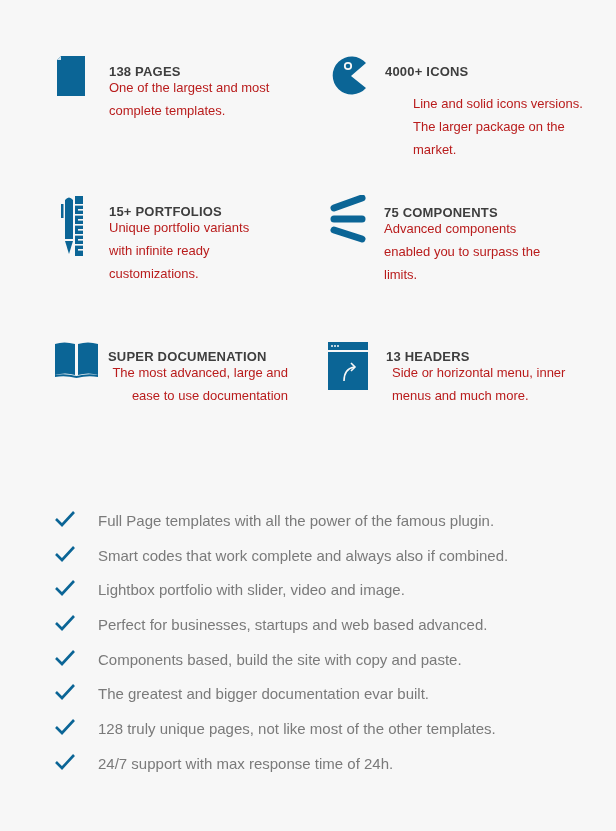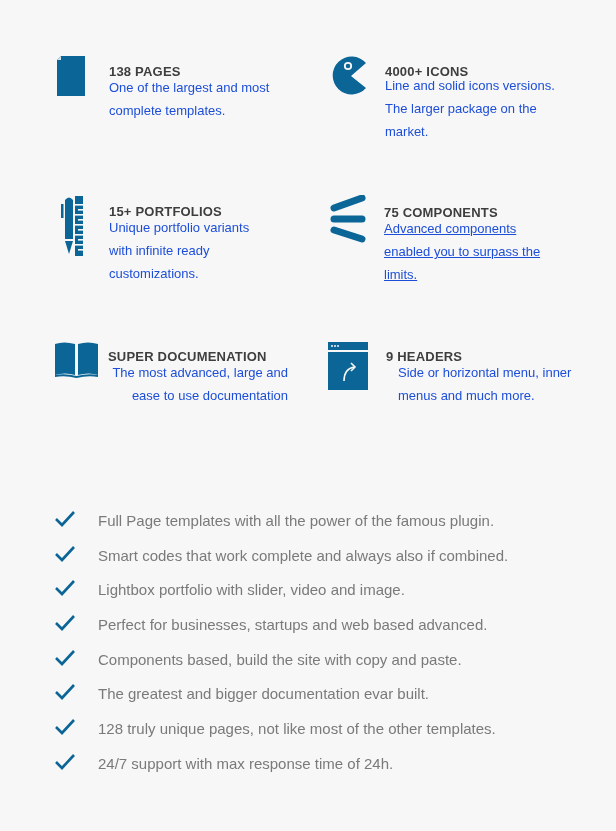--- a/index.html
+++ b/index.html
@@ -7,21 +7,21 @@
     width:616px; height:831px; background:#f7f7f7;
     font-family:"Liberation Sans", sans-serif; position:relative; overflow:hidden;
   }
   .feature { position:absolute; width:260px; }
   .feature .icon { position:absolute; left:0; top:0; width:46px; height:50px; }
   .feature .title {
     position:absolute; left:54px; top:8px; font-size:13px; font-weight:bold;
     color:#3e3e3e; letter-spacing:0.2px; white-space:nowrap;
   }
   .feature .desc {
-    position:absolute; left:54px; top:20px; font-size:13px; color:#1d4ed8;
+    position:absolute; left:54px; top:20px; font-size:13px; color:#b91c1c;
     line-height:23px; width:190px;
   }
   .checklist { position:absolute; left:55px; top:507px; margin:0; padding:0; list-style:none; }
   .checklist li { height:34.7px; position:relative; }
   .checklist .check { position:absolute; left:0; top:3px; width:20px; height:17px; }
   .checklist .text { position:absolute; left:43px; top:5px; font-size:15px; color:#7a7a7a; white-space:nowrap; }
 </style>
 </head>
 <body>
 
@@ -34,21 +34,21 @@
   <div class="title">138 PAGES</div>
   <div class="desc" style="width:175px;">One of the largest and most complete templates.</div>
 </div>
 
 <div class="feature" style="left:331px; top:56px;">
   <svg class="icon" viewBox="0 0 46 50" style="left:-2px;top:-2px;">
     <path d="M37 9 A19 19 0 1 0 37 34 L22 22 Z" fill="#0b6596"></path>
     <circle cx="19" cy="12" r="3.2" fill="none" stroke="#f7f7f7" stroke-width="1.8"></circle>
   </svg>
   <div class="title">4000+ ICONS</div>
-  <div class="desc" style="top:18px; width:180px;">Line and solid icons versions. The larger package on the market.</div>
+  <div class="desc" style="top:36px; width:180px;margin-left:28px;">Line and solid icons versions. The larger package on the market.</div>
 </div>
 
 <div class="feature" style="left:55px; top:196px;">
   <svg class="icon" viewBox="0 0 46 62" style="height:62px;">
     <rect x="10" y="0" width="18" height="60" fill="#0b6596"></rect>
     <g fill="#f7f7f7">
       <rect x="20" y="8" width="8" height="1.6"></rect>
         <rect x="23" y="13" width="5" height="1.6"></rect>
       <rect x="20" y="18" width="8" height="1.6"></rect>
         <rect x="23" y="23" width="5" height="1.6"></rect>
@@ -71,21 +71,21 @@
 
 <div class="feature" style="left:330px; top:197px;">
   <svg class="icon" viewBox="0 0 46 50" style="top:-2px;">
     <g stroke="#0b6596" stroke-width="7" stroke-linecap="round" fill="none">
       <line x1="4" y1="13" x2="32" y2="3"></line>
       <line x1="4" y1="24" x2="32" y2="24"></line>
       <line x1="4" y1="35" x2="32" y2="44"></line>
     </g>
   </svg>
   <div class="title">75 COMPONENTS</div>
-  <div class="desc" style="width:175px;text-decoration:underline;">Advanced components enabled you to surpass the limits.</div>
+  <div class="desc" style="width:175px;">Advanced components enabled you to surpass the limits.</div>
 </div>
 
 <div class="feature" style="left:54px; top:341px;">
   <svg class="icon" viewBox="0 0 46 50">
     <path d="M1 3 Q10 0 21 3 V34 Q11 31 1 34 Z" fill="#0b6596"></path>
     <path d="M24 3 Q34 0 44 3 V34 Q35 31 24 34 Z" fill="#0b6596"></path>
     <path d="M1 34 Q11 32 22.5 35 Q34 32 44 34 V36 Q34 34 22.5 37 Q11 34 1 36 Z" fill="#0b6596"></path>
   </svg>
   <div class="title">SUPER DOCUMENATION</div>
   <div class="desc" style="width:180px;text-align:right;">The most advanced, large and ease to use documentation</div>
@@ -94,22 +94,22 @@
 <div class="feature" style="left:328px; top:341px;">
   <svg class="icon" viewBox="0 0 46 50">
     <rect x="0" y="1" width="40" height="8" fill="#0b6596"></rect>
     <circle cx="4" cy="5" r="1" fill="#f7f7f7"></circle>
       <circle cx="7" cy="5" r="1" fill="#f7f7f7"></circle>
       <circle cx="10" cy="5" r="1" fill="#f7f7f7"></circle>
     <rect x="0" y="11" width="40" height="38" fill="#0b6596"></rect>
     <path d="M16 40 Q16 28 26 26" fill="none" stroke="#f7f7f7" stroke-width="1.6"></path>
     <path d="M23 22 L27 26 L23 30" fill="none" stroke="#f7f7f7" stroke-width="1.6"></path>
   </svg>
-  <div class="title" style="left:58px;">9 HEADERS</div>
-  <div class="desc" style="left:70px; width:190px;">Side or horizontal menu, inner menus and much more.</div>
+  <div class="title" style="left:58px;">13 HEADERS</div>
+  <div class="desc" style="left:64px; width:190px;">Side or horizontal menu, inner menus and much more.</div>
 </div>
 
 <ul class="checklist">
   <li>
     <svg class="check" viewBox="0 0 20 17">
         <path d="M1 9 L7 15 L19 2" fill="none" stroke="#0b6596" stroke-width="2.6"></path>
       </svg>
     <span class="text">Full Page templates with all the power of the famous plugin.</span>
   </li>
   <li>

